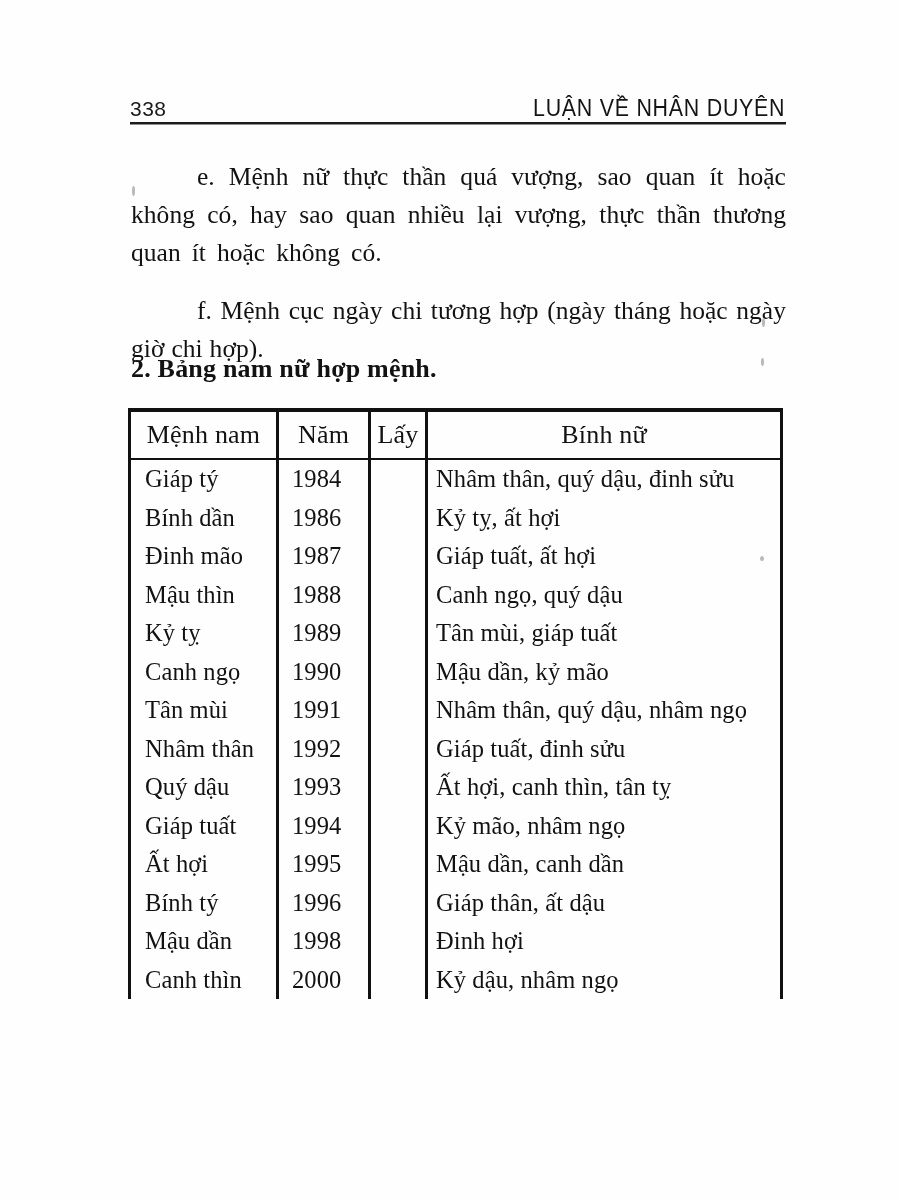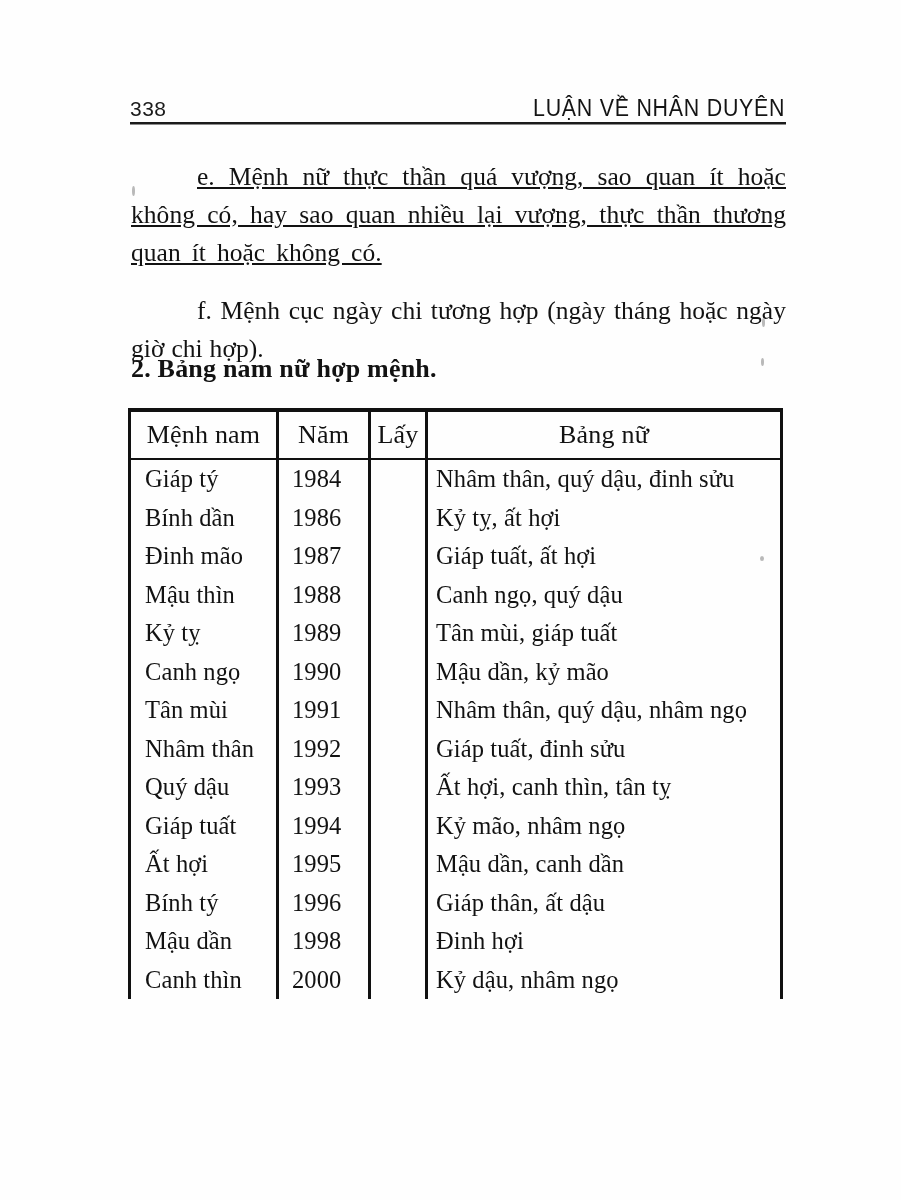--- a/index.html
+++ b/index.html
@@ -85,21 +85,20 @@
     line-height: 38px;
     text-align: justify;
     text-indent: 66px;
     letter-spacing: 0.05px;
     word-spacing: 0.5px;
   }
   p.para:last-child { margin-bottom: 8px; }
 
   p.para.loose {
     word-spacing: 4.5px;
-    text-decoration: underline;
   }
 
   
   .section-heading {
     position: absolute;
     left: 131px;
     top: 352px;
     width: 655px;
     text-align: left;
     font-size: 26px;
@@ -200,21 +199,21 @@
         <col class="c-nam">
           <col class="c-year">
           <col class="c-lay">
           <col class="c-nu">
       </colgroup>
       <thead>
         <tr>
           <th>Mệnh nam</th>
           <th>Năm</th>
           <th>Lấy</th>
-          <th>Bảng nữ</th>
+          <th>Bính nữ</th>
         </tr>
       </thead>
       <tbody id="table-body">
           <tr>
             <td class="nam">Giáp tý</td>
             <td class="year">1984</td>
             <td class="lay"></td>
             <td class="nu">Nhâm thân, quý dậu, đinh sửu</td>
           </tr>
           <tr>

